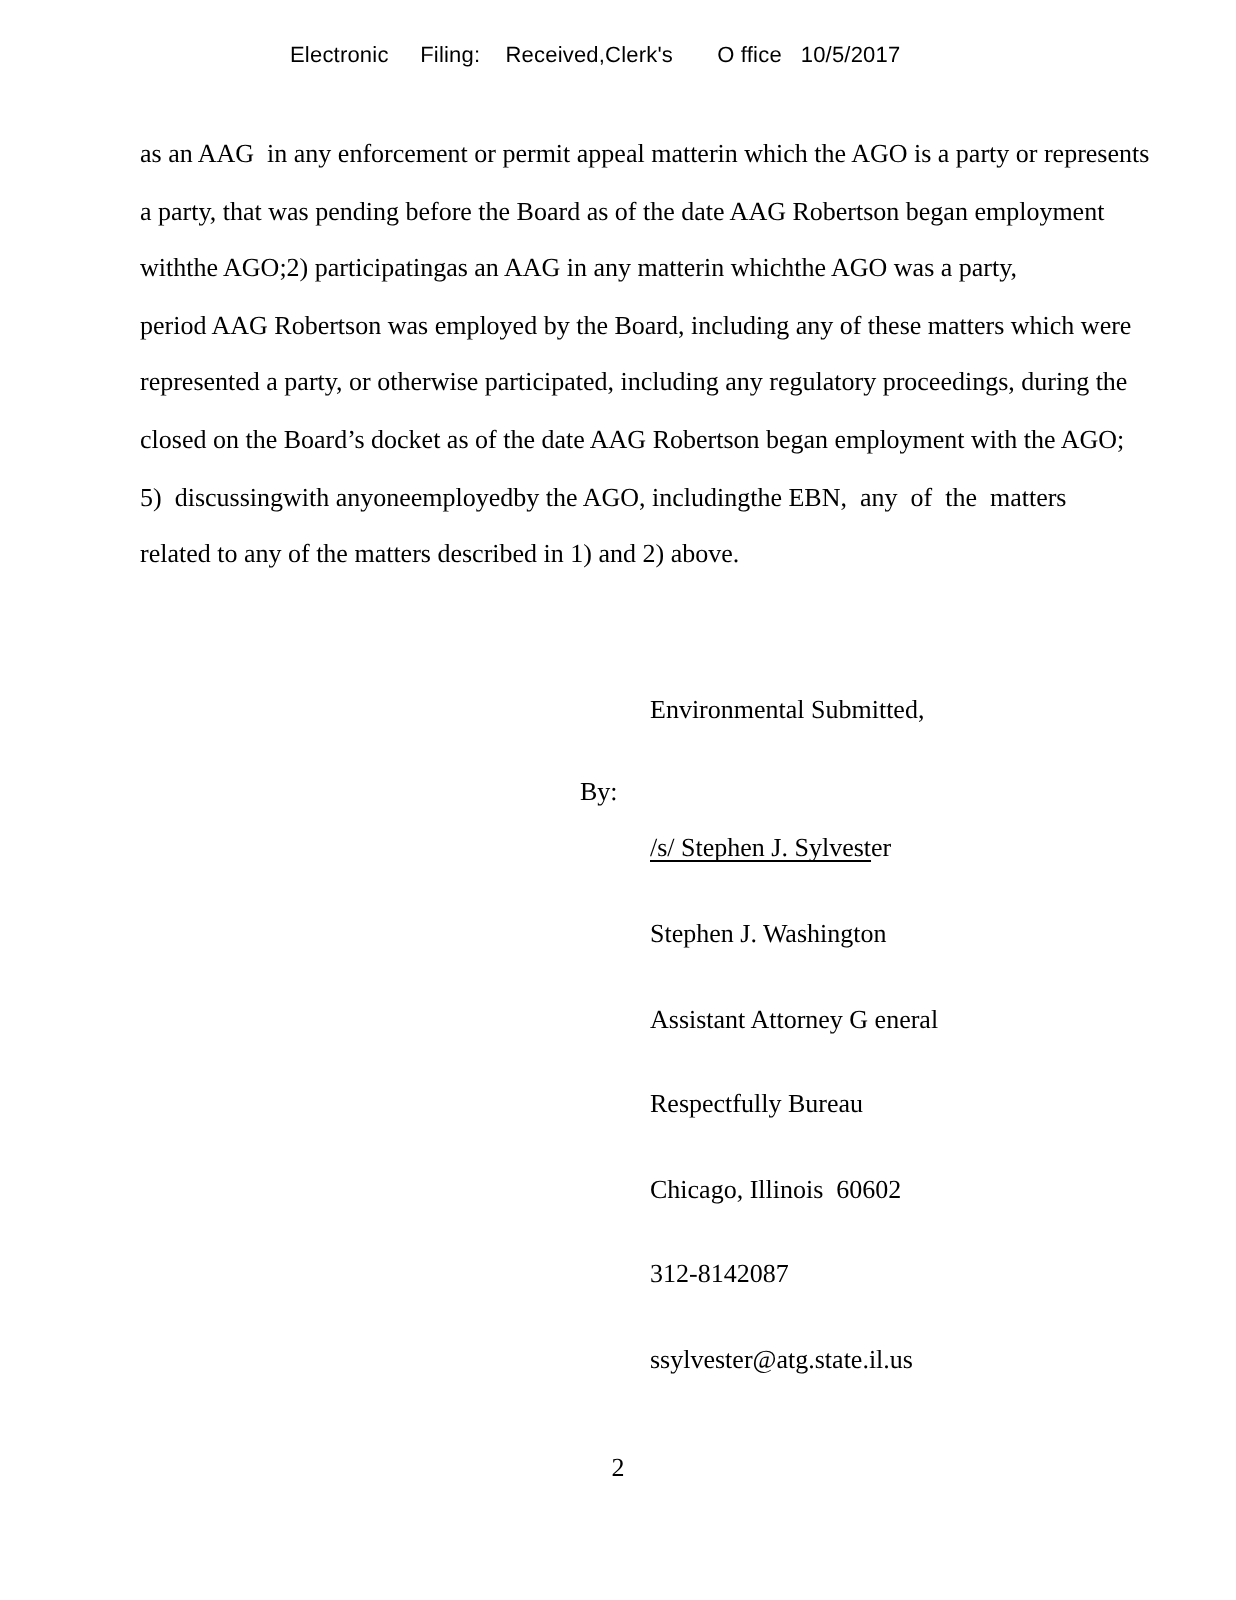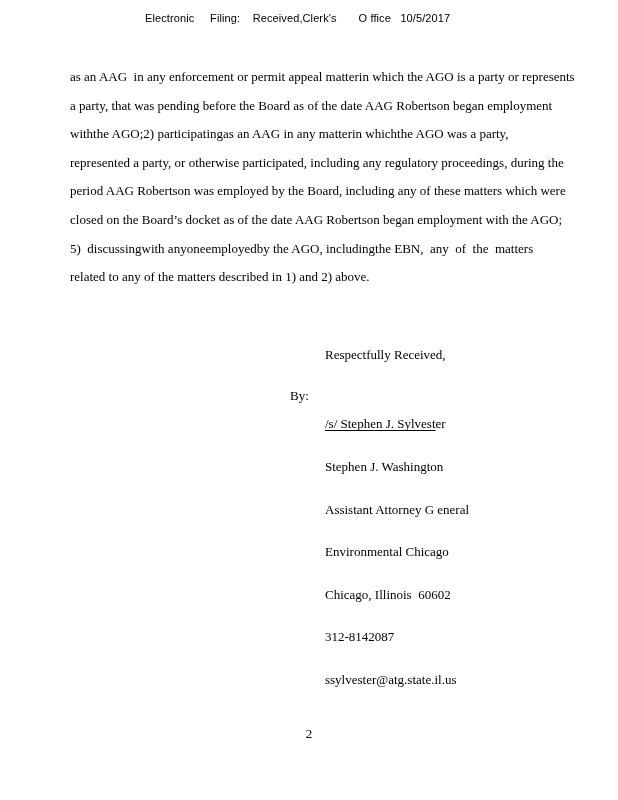--- a/index.html
+++ b/index.html
@@ -8,21 +8,21 @@
     position: relative;
     width: 618px;
     height: 800px;
     margin: 0 auto;
     background: #ffffff;
     color: #000000;
     overflow: hidden;
   }
   .stamp-header {
     position: absolute;
-    top: 12px;
+    top: 22px;
     left: 145px;
     font-family: "Liberation Sans", sans-serif;
     font-size: 11px;
     color: #000;
     white-space: pre;
     letter-spacing: 0.1px;
   }
   .doc-body {
     position: absolute;
     top: 63px;
@@ -89,36 +89,36 @@
 <body>
 
 <div class="page">
 
   <div class="stamp-header">Electronic     Filing:    Received,Clerk's       O ffice   10/5/2017</div>
 
   <div class="doc-body">
     <div class="line">as an AAG  in any enforcement or permit appeal matterin which the AGO is a party or represents</div>
     <div class="line">a party, that was pending before the Board as of the date AAG Robertson began employment</div>
     <div class="line">withthe AGO;2) participatingas an AAG in any matterin whichthe AGO was a party,</div>
+    <div class="line">period AAG Robertson was employed by the Board, including any of these matters which were</div>
     <div class="line">represented a party, or otherwise participated, including any regulatory proceedings, during the</div>
-    <div class="line">period AAG Robertson was employed by the Board, including any of these matters which were</div>
     <div class="line">closed on the Board’s docket as of the date AAG Robertson began employment with the AGO;</div>
     <div class="line">5)  discussingwith anyoneemployedby the AGO, includingthe EBN,  any  of  the  matters</div>
     <div class="line">related to any of the matters described in 1) and 2) above.</div>
   </div>
 
-  <div class="closing">Respectfully Received,</div>
+  <div class="closing">Environmental Submitted,</div>
 
   <div class="by-label">By:</div>
 
   <div class="sig-block">
     <div class="sig-line"><span class="u">/s/ Stephen J. Sylvest</span><span>er</span></div>
     <div>Stephen J. Washington</div>
     <div>Assistant Attorney G eneral</div>
-    <div>Environmental Chicago</div>
+    <div>Respectfully Bureau</div>
     <div>Chicago, Illinois  60602</div>
     <div>312-8142087</div>
     <div>ssylvester@atg.state.il.us</div>
   </div>
 
   <div class="page-number">2</div>
 
 </div>
 
 </body></html>

